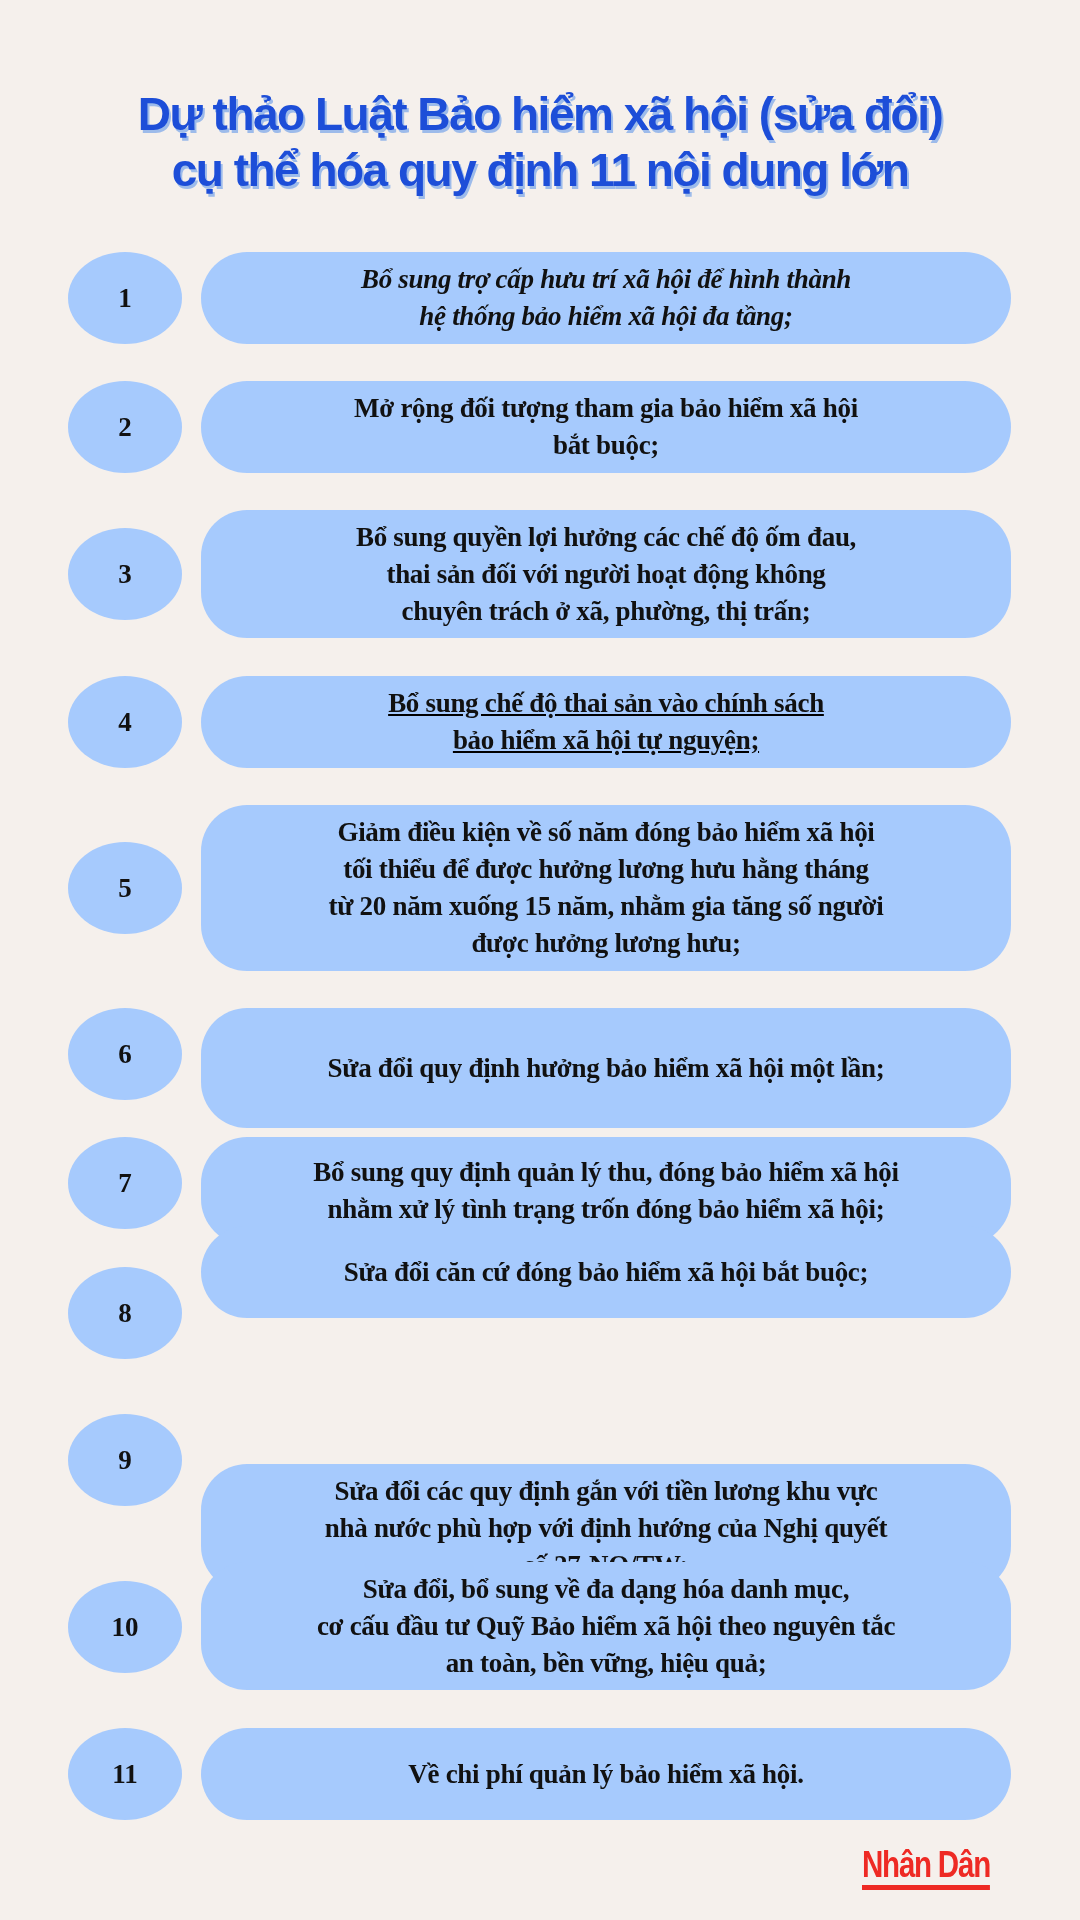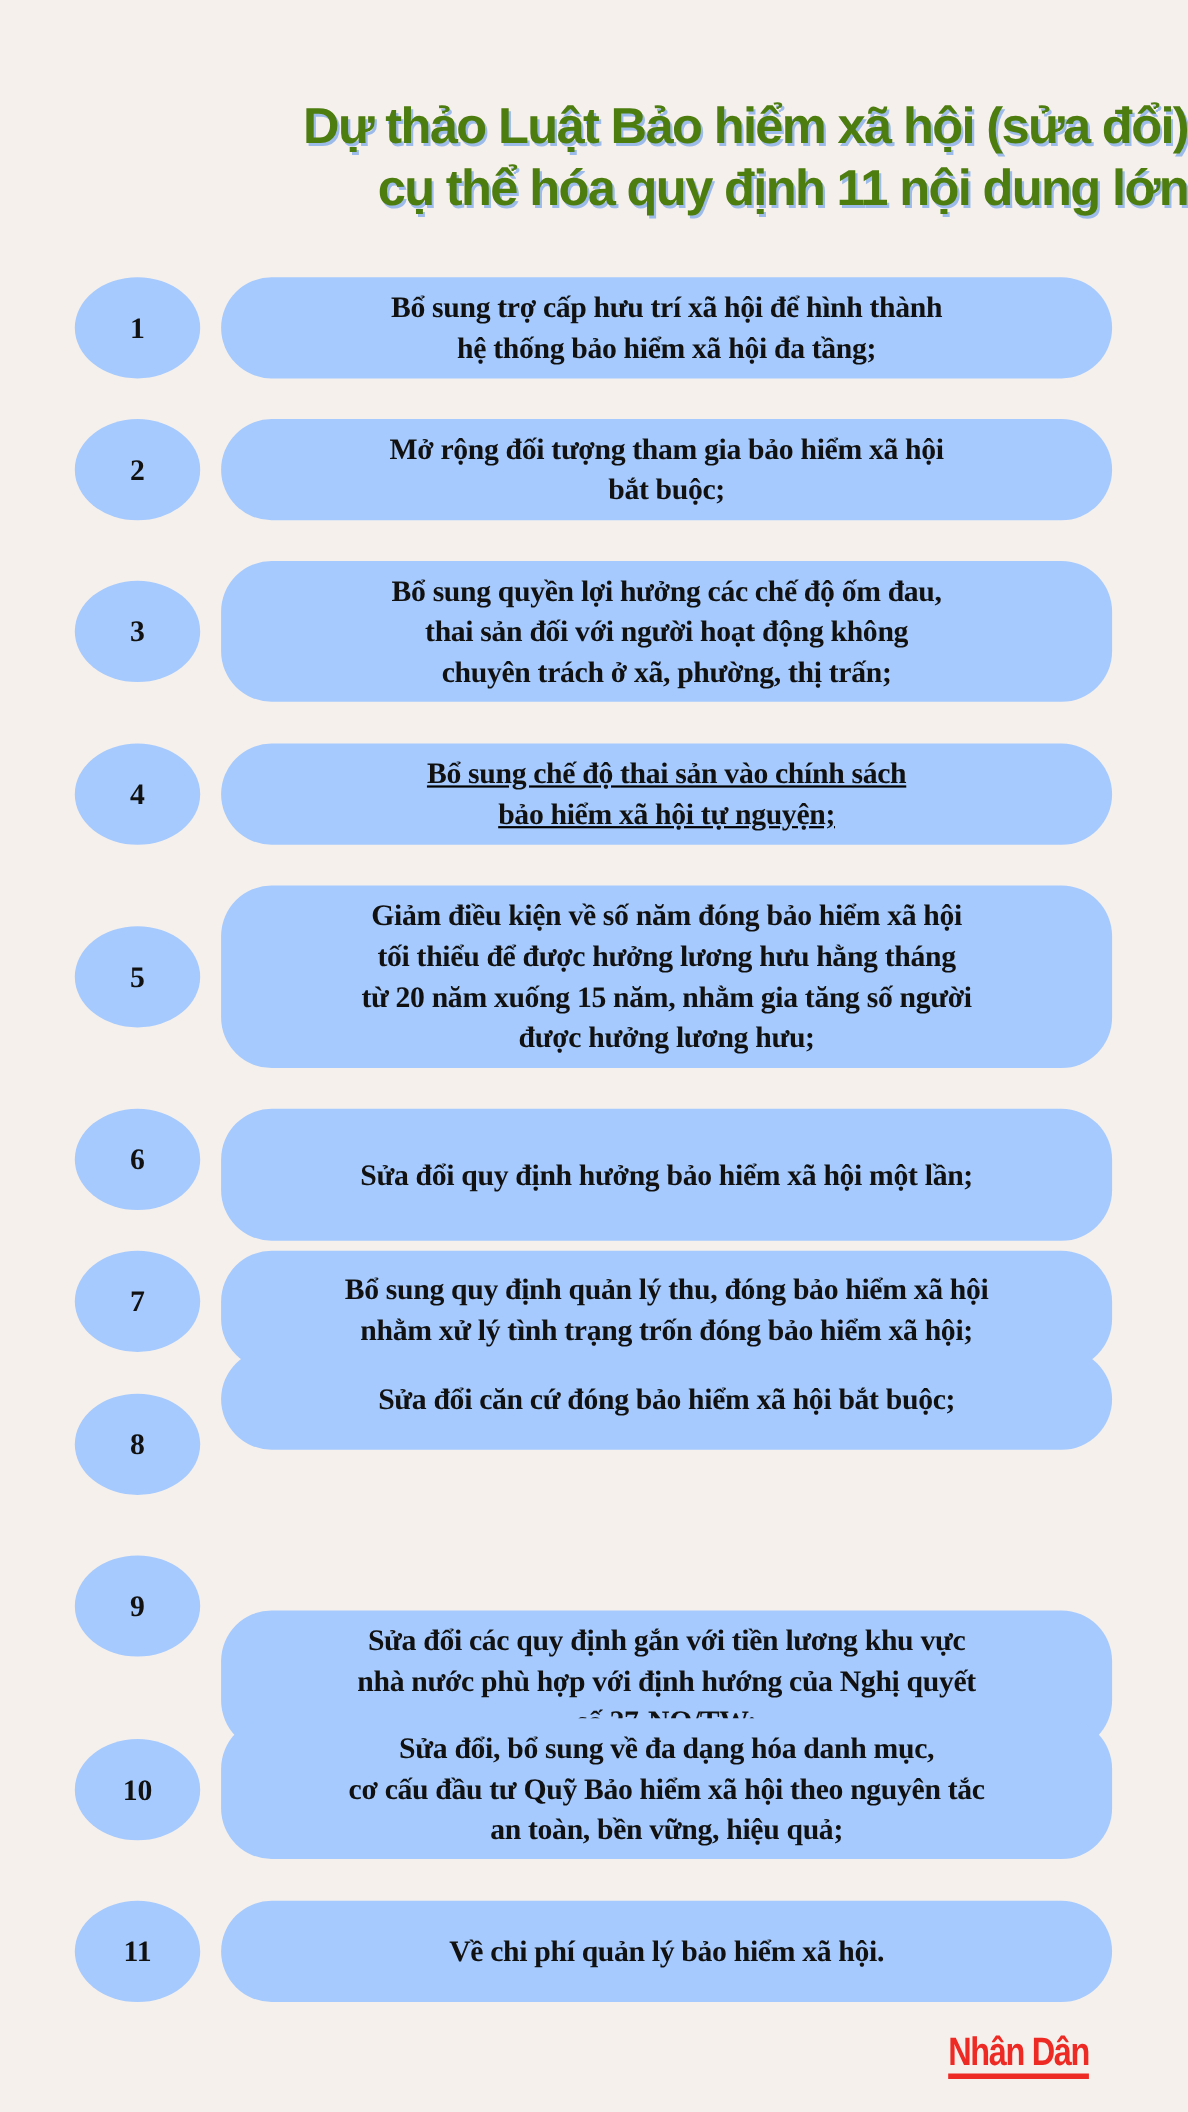--- a/index.html
+++ b/index.html
@@ -12,26 +12,26 @@
       background: #F5F0EC;
       position: relative;
       overflow: hidden;
       font-family: "Liberation Serif", "DejaVu Serif", serif;
     }
     .title {
       position: absolute;
       left: 0;
       top: 86px;
       width: 1080px;
-      text-align: right;
+      text-align: center;
       font-family: "Liberation Sans", "DejaVu Sans", sans-serif;
       font-weight: bold;
       font-size: 46px;
       line-height: 56px;
-      color: #4d7c0f;
+      color: #1d4ed8;
       letter-spacing: -1.5px;
       text-shadow: 2px 3px 0 #9DBBEA;
     }
     .title .line { display: block; }
 
     .item {
       position: absolute;
       left: 0;
       width: 1080px;
     }
@@ -91,21 +91,21 @@
 </head>
 <body>
 
 <h1 class="title" style="margin:0;">
   <span class="line">Dự thảo Luật Bảo hiểm xã hội (sửa đổi)</span>
   <span class="line">cụ thể hóa quy định 11 nội dung lớn</span>
 </h1>
 
 <div class="item">
   <div class="num" style="top:252px;height:92px;">1</div>
-  <div class="pill" style="top:252px;height:92px;">
+  <div class="pill" style="top:252px;height:92px;font-style:italic;">
     <span class="pill-text">Bổ sung trợ cấp hưu trí xã hội để hình thành
 hệ thống bảo hiểm xã hội đa tầng;</span>
   </div>
 </div>
 
 <div class="item">
   <div class="num" style="top:381px;">2</div>
   <div class="pill" style="top:381px;height:92px;">
     <span class="pill-text">Mở rộng đối tượng tham gia bảo hiểm xã hội
 bắt buộc;</span>

